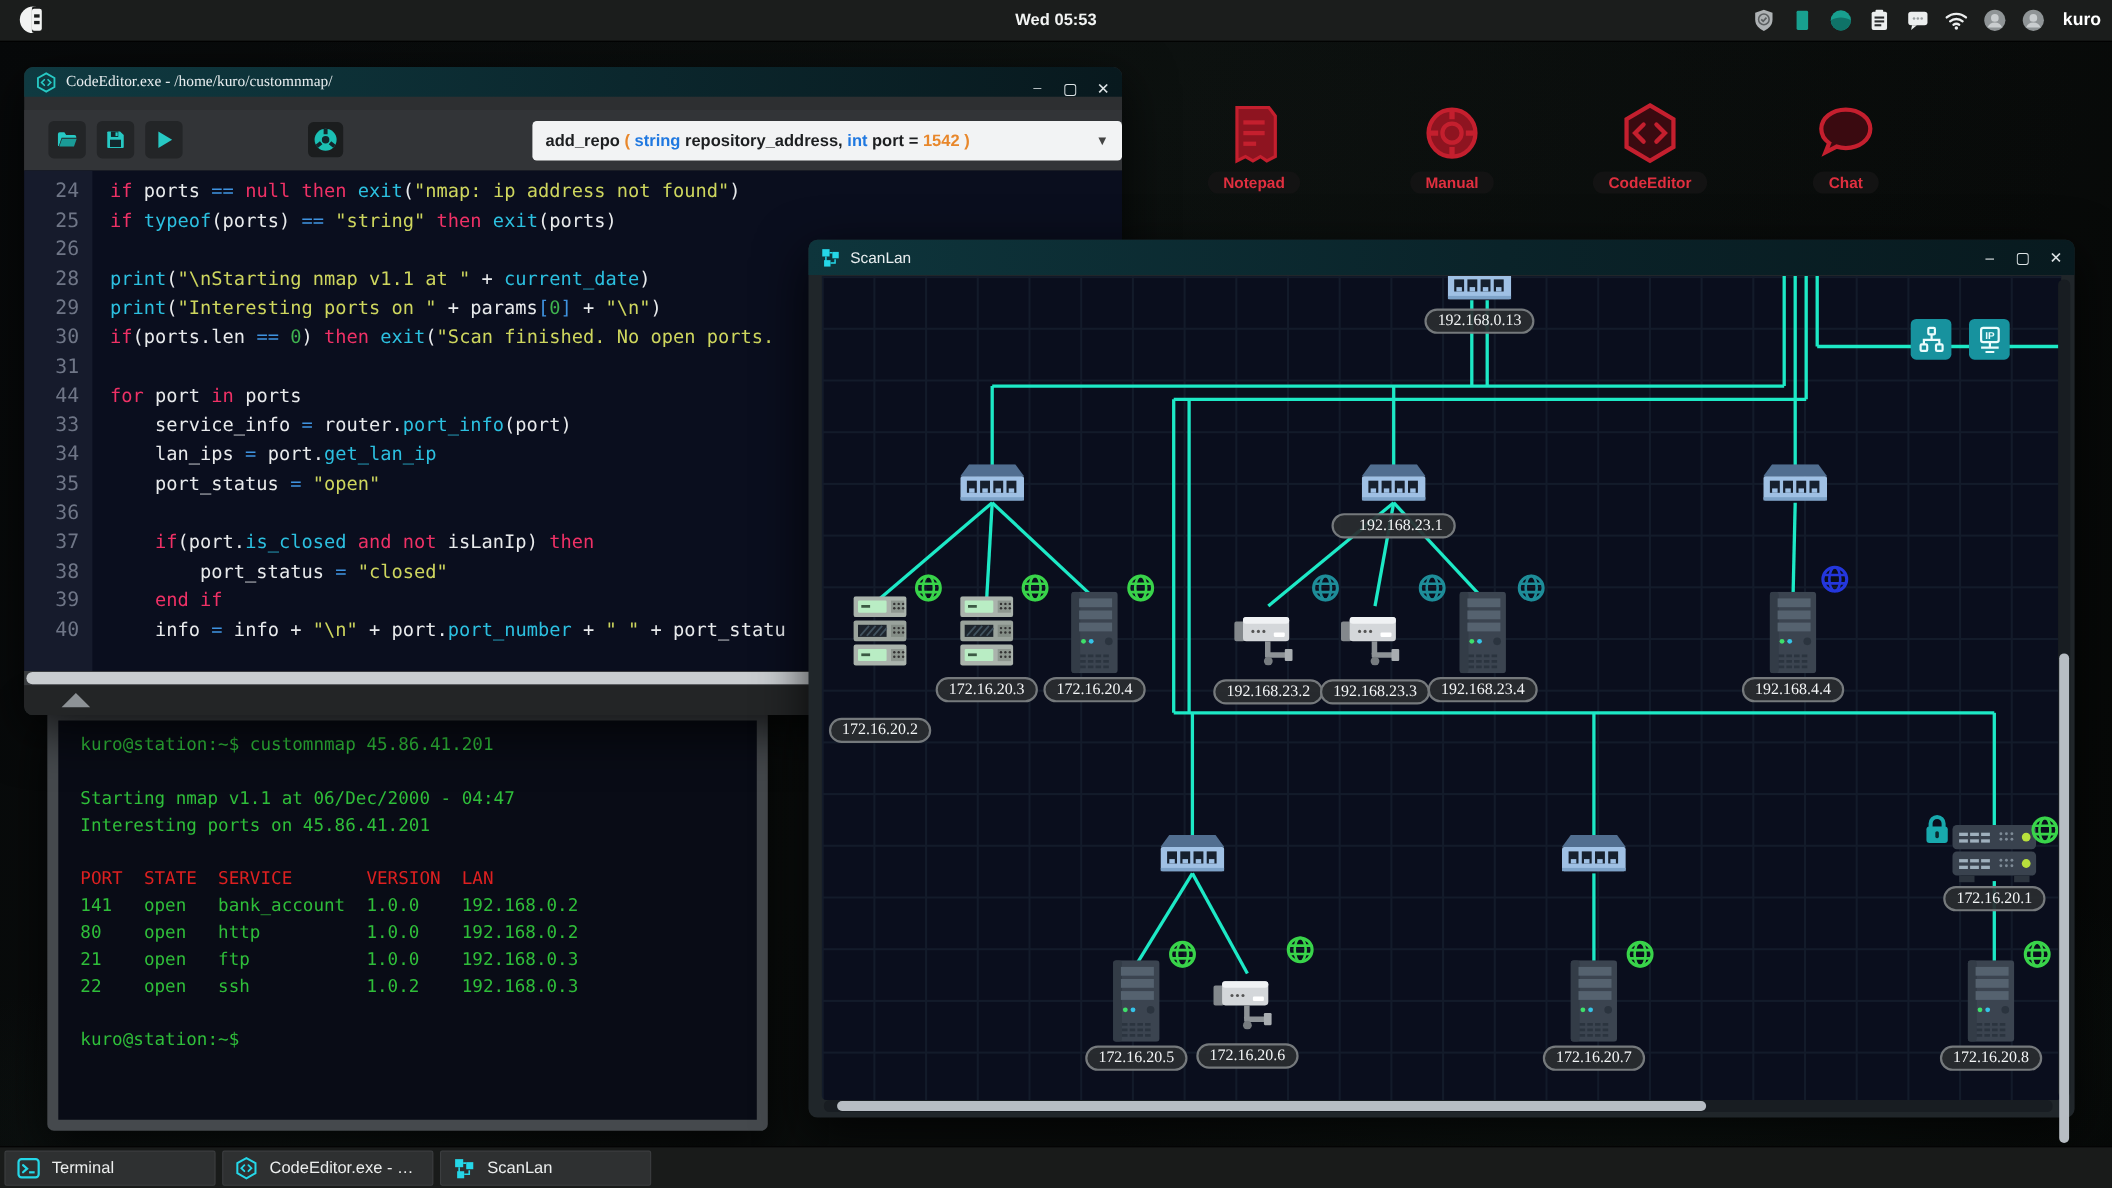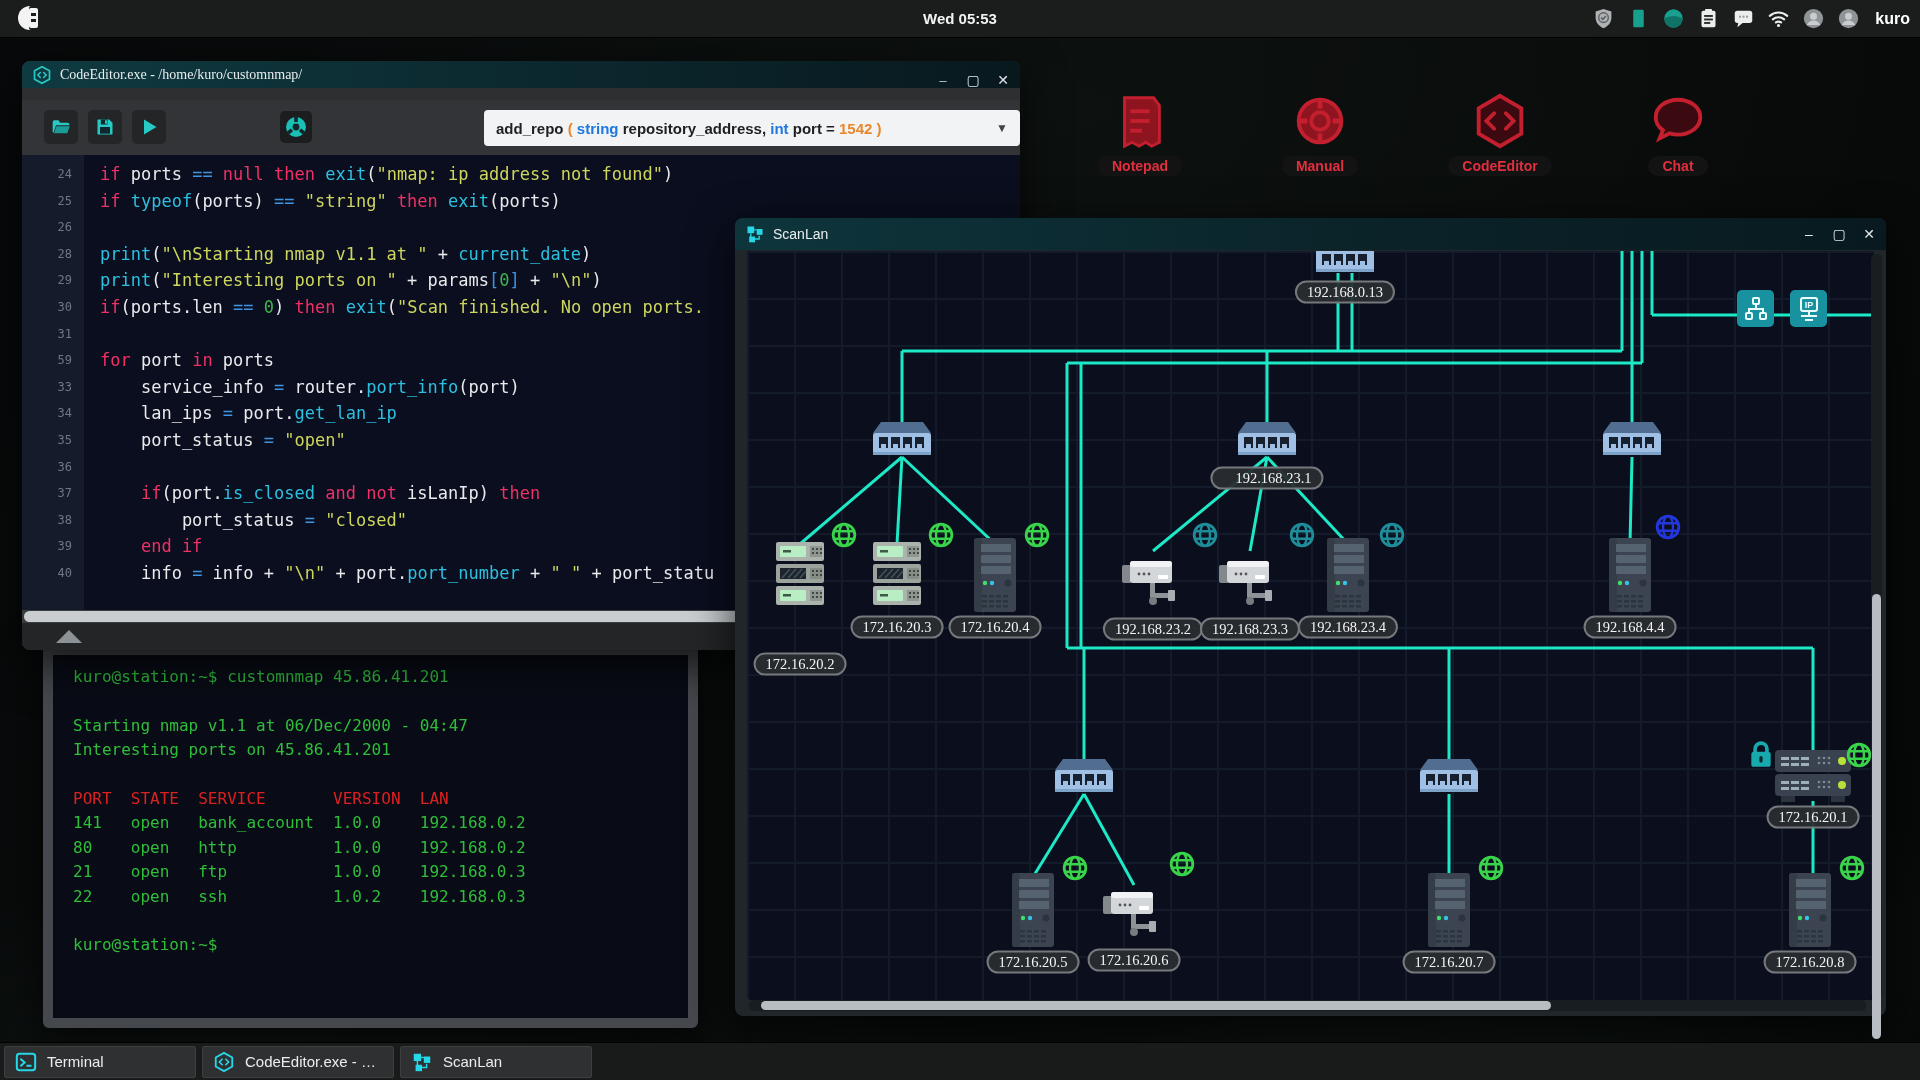--- a/index.html
+++ b/index.html
@@ -48,21 +48,21 @@
      color:#1e1e1e;font-size:15px;font-weight:bold;margin-top:48px;}
   .apt-dd .chev{color:#555;font-size:12px;}
   .sig-pill{position:absolute;left:462px;top:10px;width:512px;height:36px;background:#f2f3f4;border-radius:4px;
      display:flex;align-items:center;padding:0 12px;font-size:15px;font-weight:bold;white-space:pre;overflow:hidden;}
   .sig-d{color:#1d1f21;} .sig-o{color:#e8872b;} .sig-b{color:#1f78e0;}
   .sig-chev{margin-left:auto;color:#444;font-size:12px;}
   .codearea{position:absolute;left:0;top:94px;right:0;height:455px;background:#0a0e1e;overflow:hidden;}
   .gutter-bg{position:absolute;left:0;top:0;bottom:0;width:62px;background:#161b2c;}
   .code-line{position:relative;height:26.6px;line-height:26.6px;white-space:pre;
      font-family:"DejaVu Sans Mono",monospace;font-size:17px;}
-  .code-line .lnum{position:absolute;left:0;width:50px;text-align:right;color:#6f7687;font-size:12px;}
+  .code-line .lnum{position:absolute;left:0;width:50px;text-align:right;color:#6f7687;font-size:18px;}
   .code-line .ltxt{position:absolute;left:78px;right:0;}
   .tk-k{color:#ef3166;} .tk-f{color:#2cc0e0;} .tk-s{color:#ced65e;}
   .tk-o{color:#3f93e0;} .tk-n{color:#3fb34f;} .tk-d{color:#e8eaec;}
   .hscroll{position:absolute;left:0;right:0;top:549px;height:13px;background:#3a3d40;}
   .hscroll .thumb{position:absolute;left:2px;top:1px;height:11px;width:97%;background:#c9cdd0;border-radius:6px;}
   .efooter{position:absolute;left:0;top:562px;right:0;height:27px;background:#232526;border-radius:0 0 8px 8px;}
   .up-tri{position:absolute;left:34px;top:7px;width:0;height:0;cursor:pointer;
      border-left:13px solid transparent;border-right:13px solid transparent;border-bottom:13px solid #8d9296;}
   
   #terminal{left:43px;top:645px;width:655px;height:383px;background:#090c16;z-index:5;
@@ -471,21 +471,21 @@
     <div class="codearea">
       <div class="gutter-bg"></div>
       <div id="code-lines" style="position:absolute;left:0;top:6px;right:0;">
           <div class="code-line"><span class="lnum">24</span><span class="ltxt"><span class="tk-k">if </span><span class="tk-d">ports </span><span class="tk-o">== </span><span class="tk-k">null </span><span class="tk-k">then </span><span class="tk-f">exit</span><span class="tk-d">(</span><span class="tk-s">"nmap: ip address not found"</span><span class="tk-d">)</span></span></div>
           <div class="code-line"><span class="lnum">25</span><span class="ltxt"><span class="tk-k">if </span><span class="tk-f">typeof</span><span class="tk-d">(ports) </span><span class="tk-o">== </span><span class="tk-s">"string" </span><span class="tk-k">then </span><span class="tk-f">exit</span><span class="tk-d">(ports)</span></span></div>
           <div class="code-line"><span class="lnum">26</span><span class="ltxt"></span></div>
           <div class="code-line"><span class="lnum">28</span><span class="ltxt"><span class="tk-f">print</span><span class="tk-d">(</span><span class="tk-s">"\nStarting nmap v1.1 at " </span><span class="tk-d">+ </span><span class="tk-f">current_date</span><span class="tk-d">)</span></span></div>
           <div class="code-line"><span class="lnum">29</span><span class="ltxt"><span class="tk-f">print</span><span class="tk-d">(</span><span class="tk-s">"Interesting ports on " </span><span class="tk-d">+ </span><span class="tk-d">params</span><span class="tk-o">[</span><span class="tk-n">0</span><span class="tk-o">]</span><span class="tk-d"> + </span><span class="tk-s">"\n"</span><span class="tk-d">)</span></span></div>
           <div class="code-line"><span class="lnum">30</span><span class="ltxt"><span class="tk-k">if</span><span class="tk-d">(ports.len </span><span class="tk-o">== </span><span class="tk-n">0</span><span class="tk-d">) </span><span class="tk-k">then </span><span class="tk-f">exit</span><span class="tk-d">(</span><span class="tk-s">"Scan finished. No open ports.</span></span></div>
           <div class="code-line"><span class="lnum">31</span><span class="ltxt"></span></div>
-          <div class="code-line"><span class="lnum">59</span><span class="ltxt"><span class="tk-k">for </span><span class="tk-d">port </span><span class="tk-k">in </span><span class="tk-d">ports</span></span></div>
+          <div class="code-line"><span class="lnum">44</span><span class="ltxt"><span class="tk-k">for </span><span class="tk-d">port </span><span class="tk-k">in </span><span class="tk-d">ports</span></span></div>
           <div class="code-line"><span class="lnum">33</span><span class="ltxt"><span class="tk-d">    service_info </span><span class="tk-o">= </span><span class="tk-d">router.</span><span class="tk-f">port_info</span><span class="tk-d">(port)</span></span></div>
           <div class="code-line"><span class="lnum">34</span><span class="ltxt"><span class="tk-d">    lan_ips </span><span class="tk-o">= </span><span class="tk-d">port.</span><span class="tk-f">get_lan_ip</span></span></div>
           <div class="code-line"><span class="lnum">35</span><span class="ltxt"><span class="tk-d">    port_status </span><span class="tk-o">= </span><span class="tk-s">"open"</span></span></div>
           <div class="code-line"><span class="lnum">36</span><span class="ltxt"></span></div>
           <div class="code-line"><span class="lnum">37</span><span class="ltxt"><span class="tk-k">    if</span><span class="tk-d">(port.</span><span class="tk-f">is_closed </span><span class="tk-k">and </span><span class="tk-k">not </span><span class="tk-d">isLanIp</span><span class="tk-d">) </span><span class="tk-k">then</span></span></div>
           <div class="code-line"><span class="lnum">38</span><span class="ltxt"><span class="tk-d">        port_status </span><span class="tk-o">= </span><span class="tk-s">"closed"</span></span></div>
           <div class="code-line"><span class="lnum">39</span><span class="ltxt"><span class="tk-k">    end if</span></span></div>
           <div class="code-line"><span class="lnum">40</span><span class="ltxt"><span class="tk-d">    info </span><span class="tk-o">= </span><span class="tk-d">info </span><span class="tk-d">+ </span><span class="tk-s">"\n" </span><span class="tk-d">+ </span><span class="tk-d">port.</span><span class="tk-f">port_number </span><span class="tk-d">+ </span><span class="tk-s">" " </span><span class="tk-d">+ </span><span class="tk-d">port_statu</span></span></div>
         </div>
     </div>

